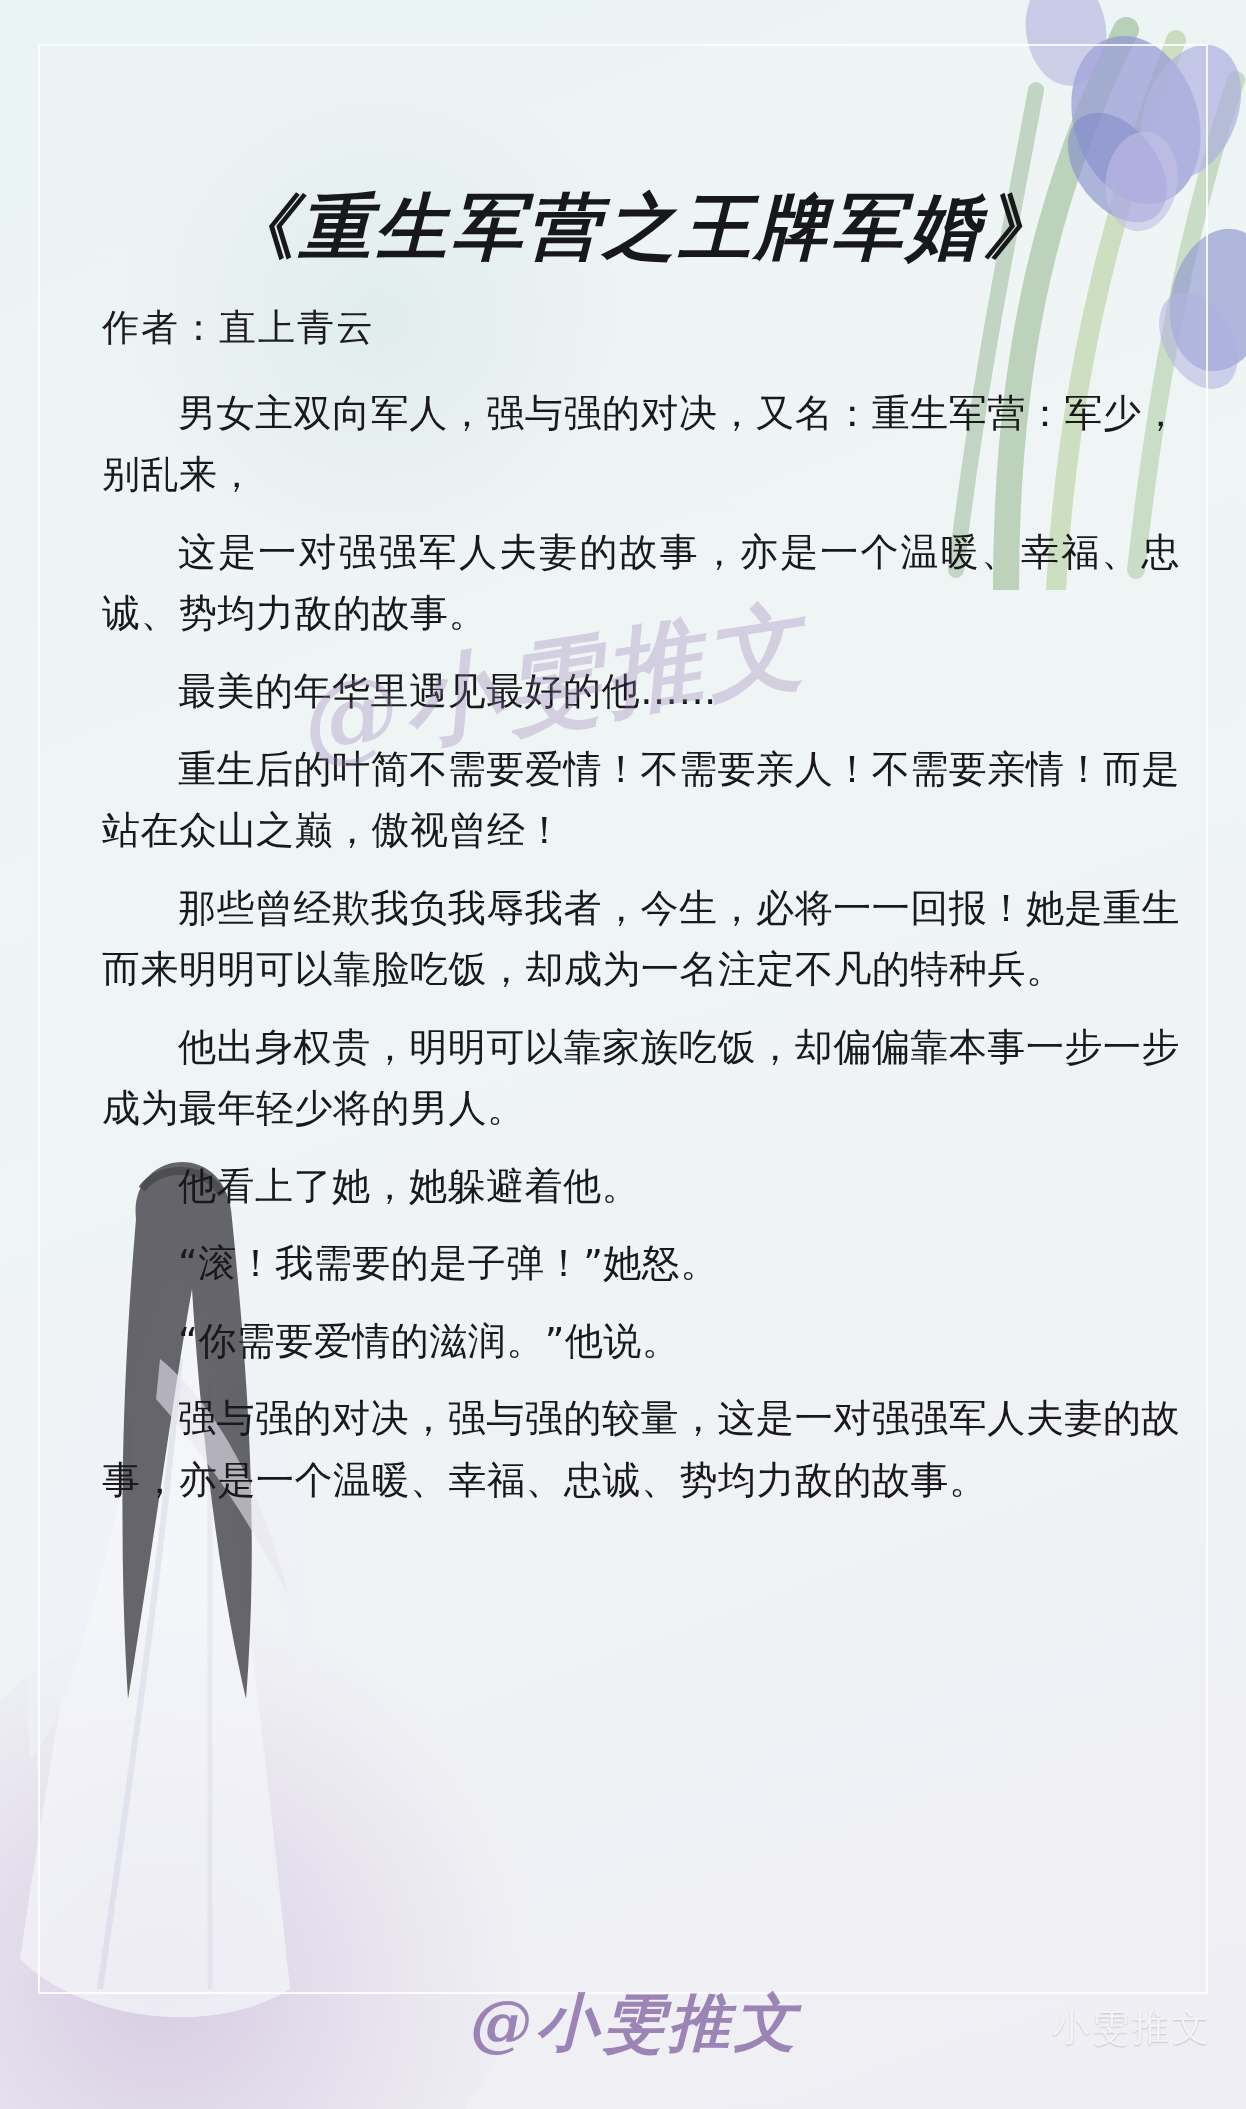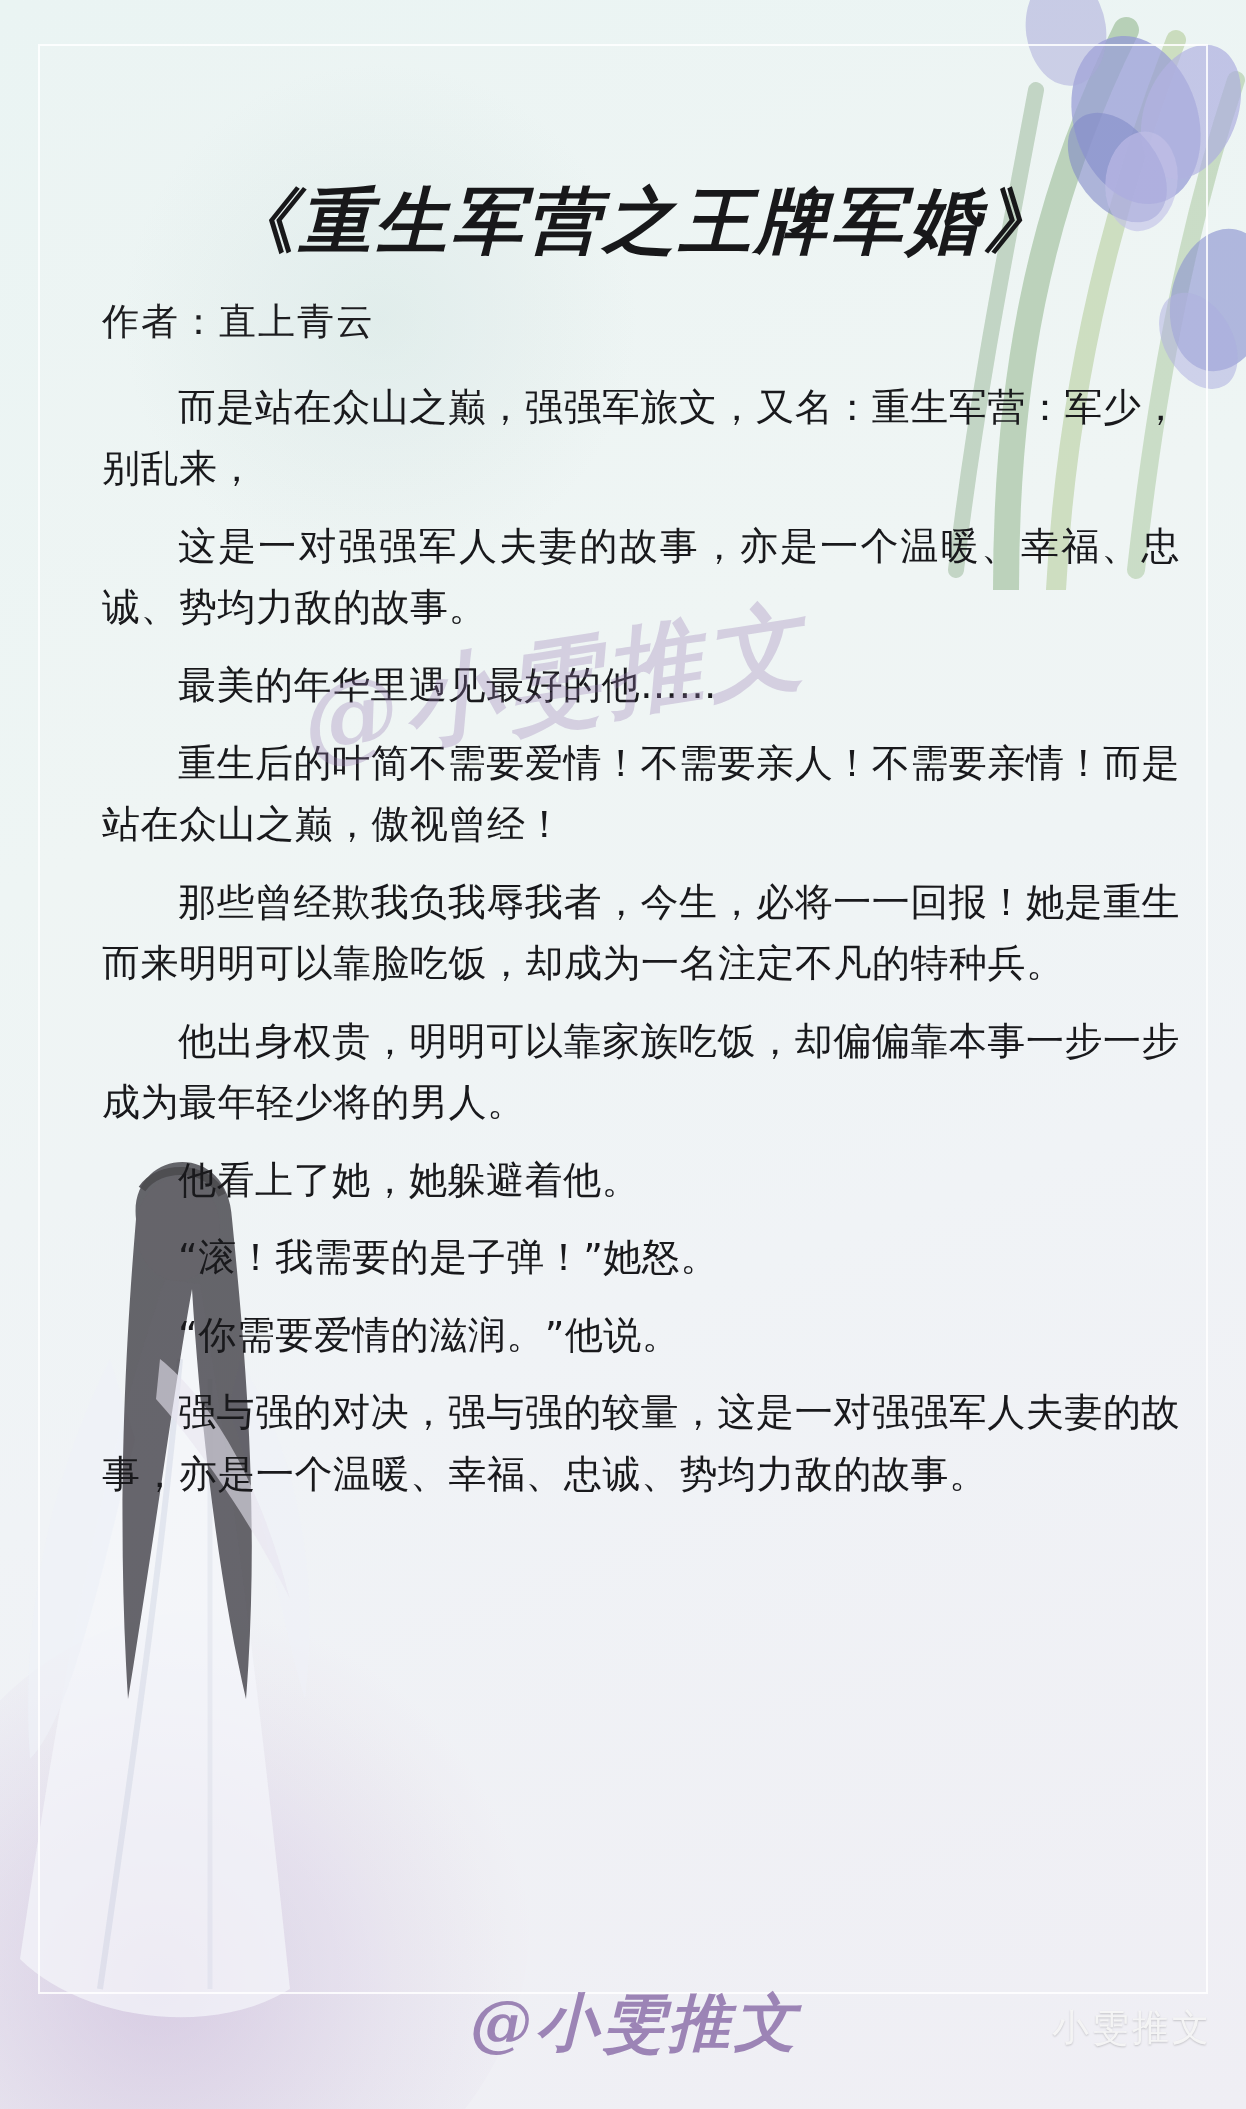--- a/index.html
+++ b/index.html
@@ -87,21 +87,21 @@
 
   .title {
     text-align: center;
     font-family: "DejaVu Serif", "Liberation Serif", serif;
     font-size: 72px;
     line-height: 1.15;
     color: #18181a;
     letter-spacing: 4px;
     font-style: italic;
     font-weight: 700;
-    margin: 4px 0 34px 0;
+    margin: 10px 0 34px 0;
     white-space: nowrap;
   }
 
   .author {
     text-align: left;
     font-size: 37px;
     color: #1d1d20;
     letter-spacing: 2px;
     margin: 0 0 30px 0;
   }
@@ -211,21 +211,21 @@
       </g>
     </svg>
   </div>
 
   <div class="card">
 
     <div class="content">
       <h1 class="title">《重生军营之王牌军婚》</h1>
       <div class="author">作者：直上青云</div>
 
-      <p class="para">而是站在众山之巅，强强军旅文，又名：重生军营：军少，别乱来，</p>
+      <p class="para">男女主双向军人，强与强的对决，又名：重生军营：军少，别乱来，</p>
       <p class="para">这是一对强强军人夫妻的故事，亦是一个温暖、幸福、忠诚、势均力敌的故事。</p>
       <p class="para">最美的年华里遇见最好的他……</p>
       <p class="para">重生后的叶简不需要爱情！不需要亲人！不需要亲情！而是站在众山之巅，傲视曾经！</p>
       <p class="para">那些曾经欺我负我辱我者，今生，必将一一回报！她是重生而来明明可以靠脸吃饭，却成为一名注定不凡的特种兵。</p>
       <p class="para">他出身权贵，明明可以靠家族吃饭，却偏偏靠本事一步一步成为最年轻少将的男人。</p>
       <p class="para">他看上了她，她躲避着他。</p>
       <p class="para">“滚！我需要的是子弹！”她怒。</p>
       <p class="para">“你需要爱情的滋润。”他说。</p>
       <p class="para">强与强的对决，强与强的较量，这是一对强强军人夫妻的故事，亦是一个温暖、幸福、忠诚、势均力敌的故事。</p>
     </div>

